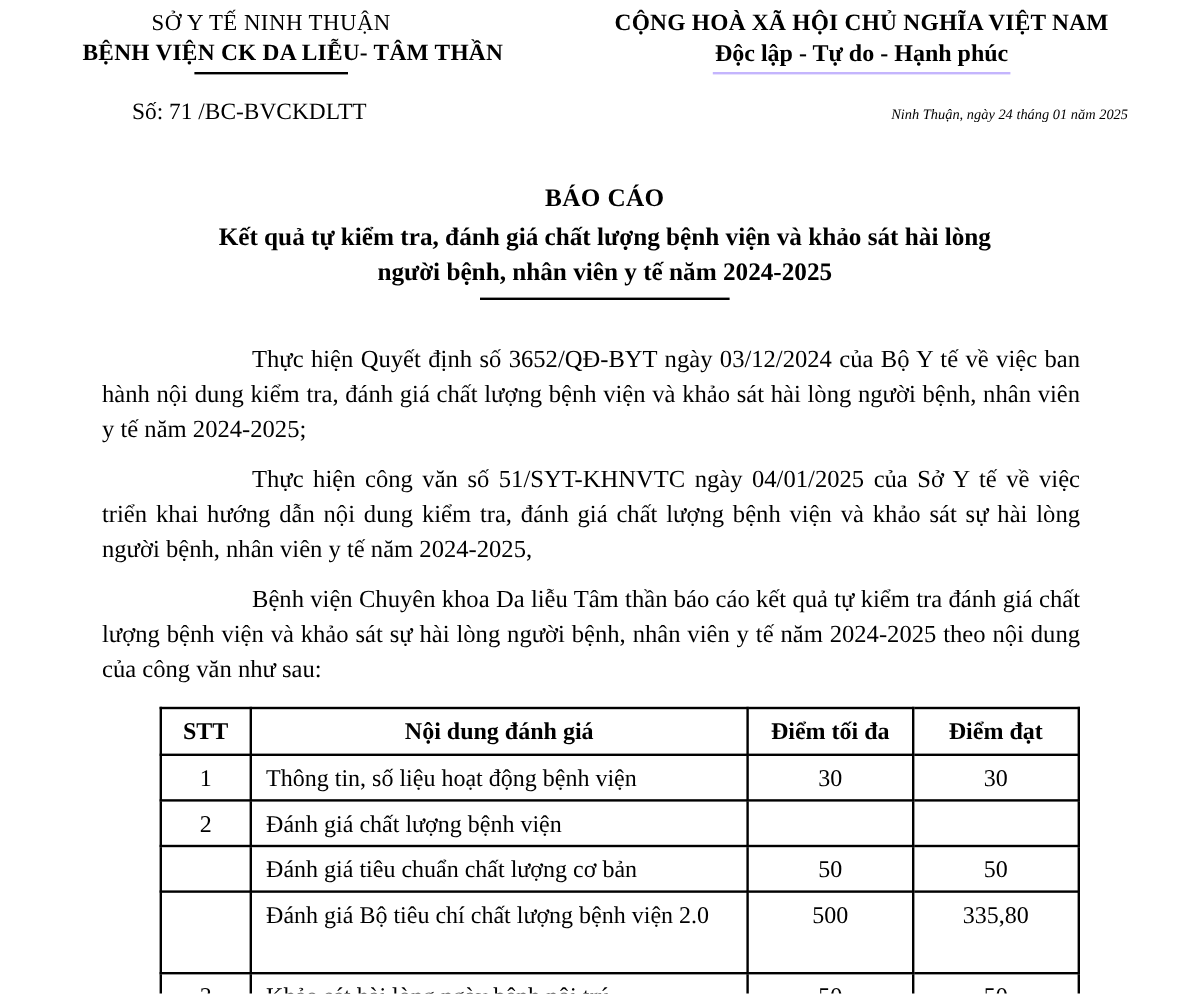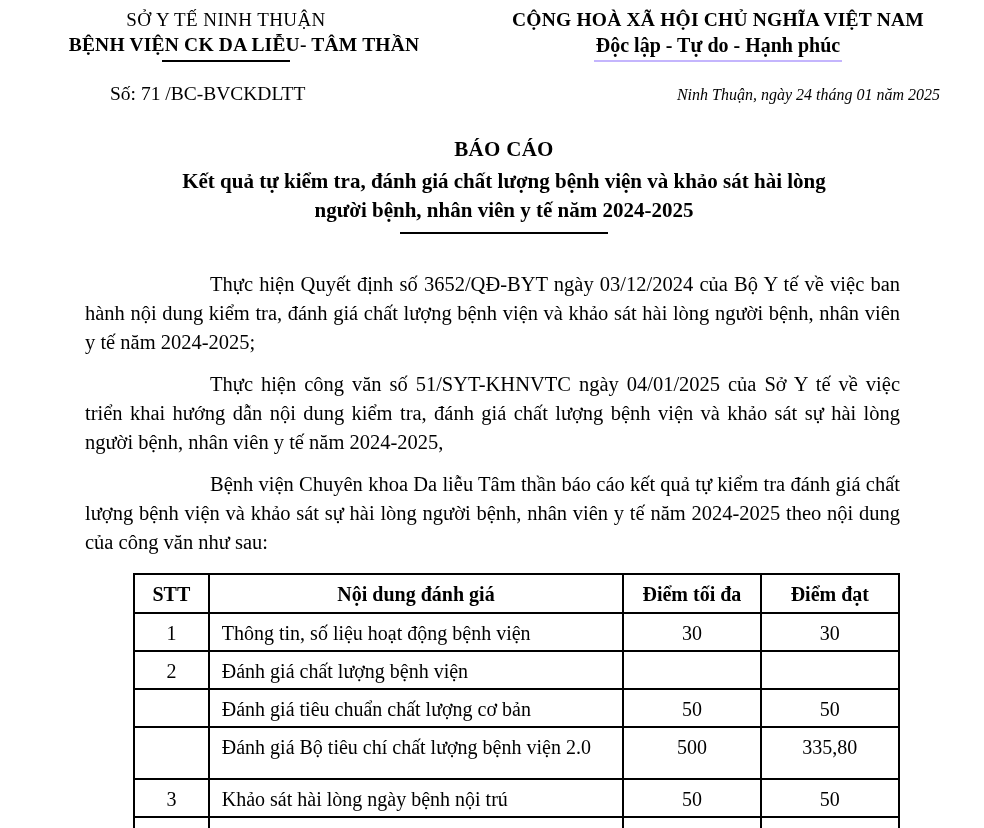--- a/index.html
+++ b/index.html
@@ -63,26 +63,26 @@
 
   
   .ref-row {
     display: flex;
     justify-content: space-between;
     align-items: baseline;
     margin-top: 21px;
     padding: 0 44px 0 110px;
   }
   .doc-number { font-size: 19.5px; }
-  .date-line  { font-size: 16px; font-style: italic; }
+  .date-line  { font-size: 12px; font-style: italic; }
 
   
   .title-block {
     text-align: center;
-    margin-top: 32px;
+    margin-top: 48px;
     padding-left: 24px;
     font-weight: bold;
   }
   .title-main { font-size: 21px; letter-spacing: 0.3px; }
   .title-sub  { font-size: 21px; line-height: 29px; margin-top: 5px; }
   .title-rule {
     width: 208px;
     height: 2px;
     background: #000;
     margin: 7px auto 0;
@@ -123,21 +123,21 @@
     text-align: center;
     vertical-align: top;
     padding-top: 6px;
   }
   td.c-content {
     text-align: left;
     vertical-align: top;
     padding: 6px 8px 0 12px;
   }
   tr.r  { height: 38px; }
-  tr.r-tall { height: 52px; }
+  tr.r-tall { height: 68px; }
   tr.r-cut  { height: 14px; }
   col.w-stt     { width: 75px; }
   col.w-content { width: 417px; }
   col.w-max     { width: 138px; }
   col.w-score   { width: 139px; }
 </style>
 </head>
 <body>
 
 <div class="header-row">

